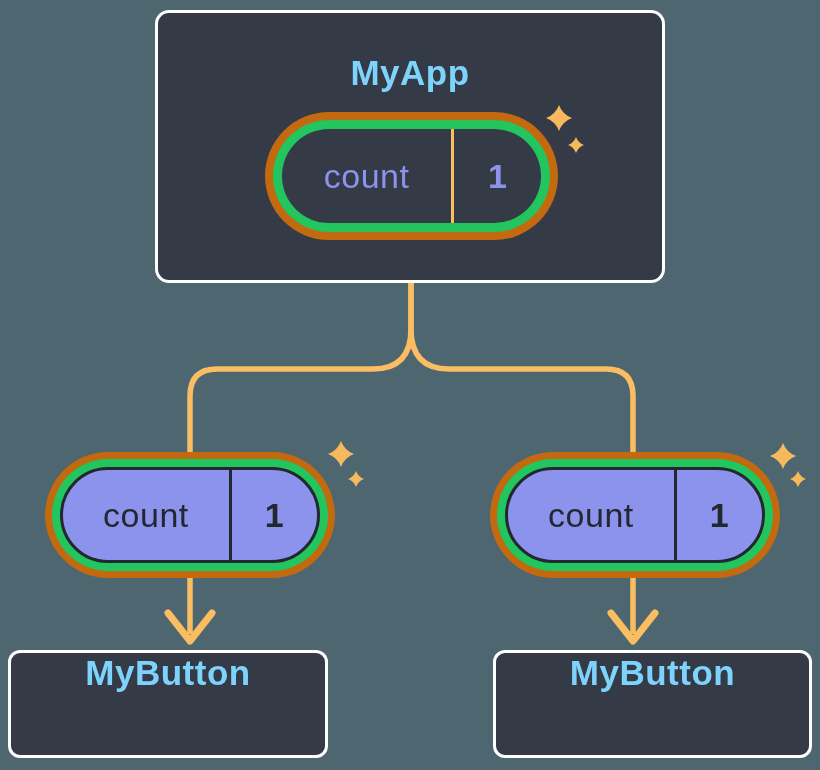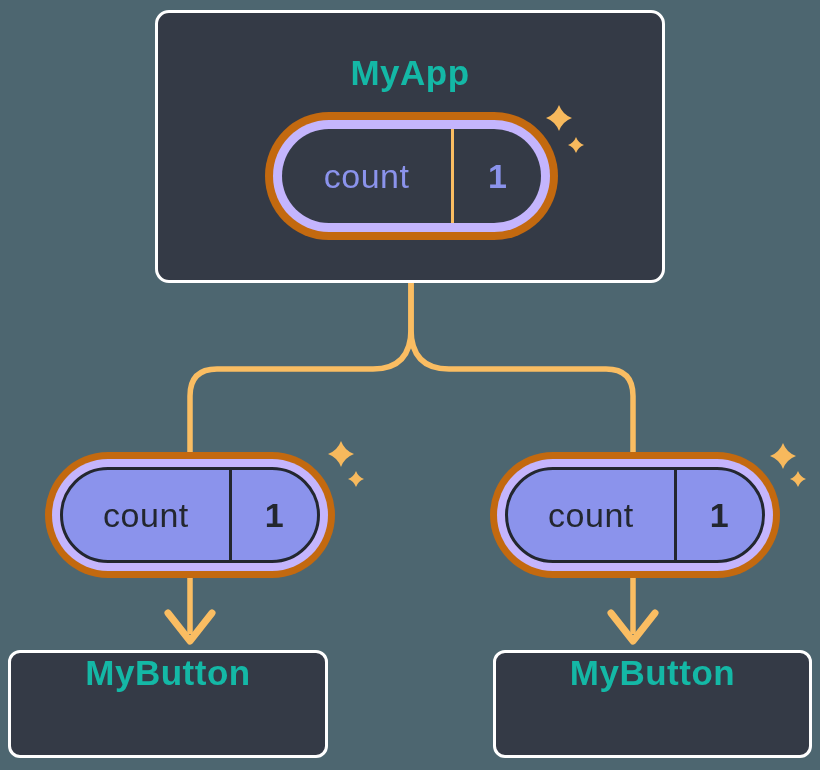--- a/index.html
+++ b/index.html
@@ -25,21 +25,21 @@
   }
   .root-card { left:155px; top:10px; width:510px; height:273px; }
   .child-card {
     border-radius: 12px;
     display: flex;
     justify-content: center;
   }
   .child-card.left  { left:8px;   top:650px; width:320px; height:108px; }
   .child-card.right { left:493px; top:650px; width:319px; height:108px; }
   .card-title {
-    color: #14b8a6;
+    color: #7dd3fc;
     font-size: 35px;
     font-weight: 600;
     letter-spacing: 0.5px;
   }
   .root-card .card-title {
     position: absolute;
     left: 0; right: 0;
     top: 40px;
     text-align: center;
   }
@@ -52,21 +52,21 @@
     background: #C3690F;
     padding: 8px;
     z-index: 3;
   }
   .pill-outer.state { left:265px; top:112px; width:293px; height:128px; }
   .pill-outer.prop.left  { left:45px;  top:452px; width:290px; height:126px; padding:7px; }
   .pill-outer.prop.right { left:490px; top:452px; width:290px; height:126px; padding:7px; }
   .pill-light {
     box-sizing: border-box;
     border-radius: 999px;
-    background: #c4b5fd;
+    background: #22c55e;
     width: 100%; height: 100%;
     padding: 9px;
   }
   .prop .pill-light { padding: 8px; }
   .pill-core {
     box-sizing: border-box;
     border-radius: 999px;
     width: 100%; height: 100%;
     display: flex;
     align-items: stretch;

